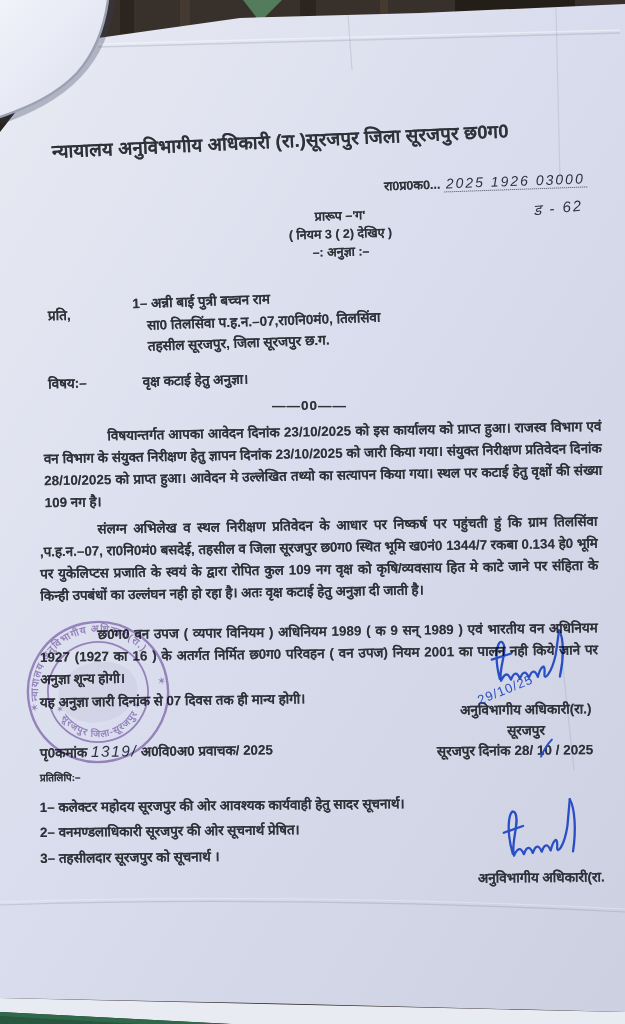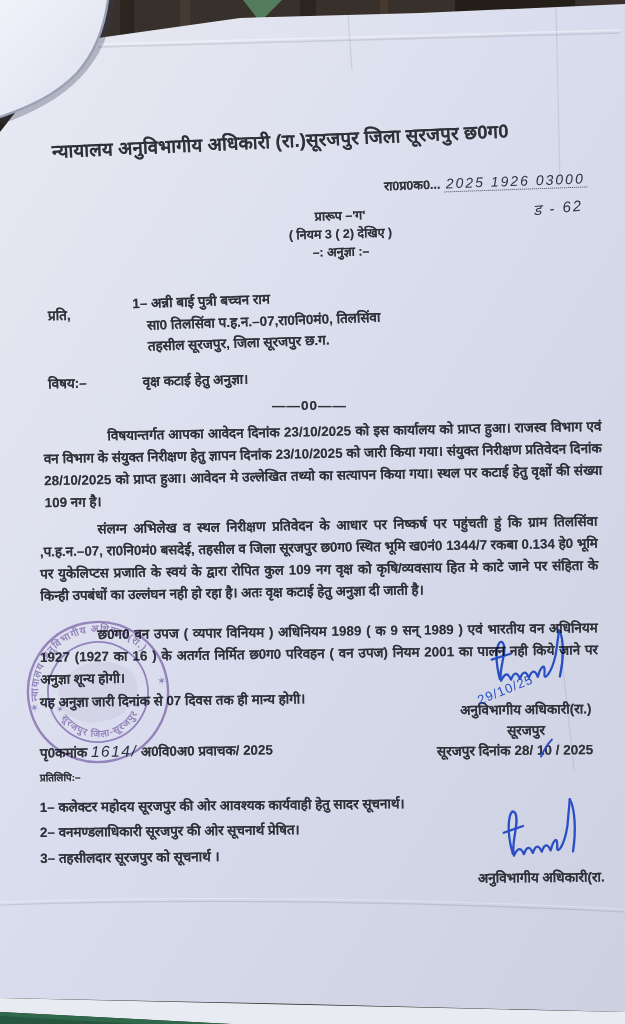--- a/index.html
+++ b/index.html
@@ -166,21 +166,21 @@
 
     <div id="date-line" class="blk print">
       <span>सूरजपुर दिनांक 28/ 10 / 2025</span>
       <svg id="ink-correction" viewBox="0 0 16 20">
         <path d="M13 2 C7 8 4 14 2 19" stroke="#2a4fc4" stroke-width="2" fill="none" stroke-linecap="round"></path>
       </svg>
     </div>
 
     <div id="ref-line" class="blk print">
       <span>पृ0कमांक</span>
-      <span class="hw">1614/</span>
+      <span class="hw">1319/</span>
       <span>अ0वि0अ0 प्रवाचक/ 2025</span>
     </div>
 
     <div id="copies-label" class="blk print">प्रतिलिपि:–</div>
 
     <div id="copies-list" class="blk print">
       <div>1– कलेक्टर महोदय सूरजपुर की ओर आवश्यक कार्यवाही हेतु सादर सूचनार्थ।</div>
       <div>2– वनमण्डलाधिकारी सूरजपुर की ओर सूचनार्थ प्रेषित।</div>
       <div>3– तहसीलदार सूरजपुर को सूचनार्थ ।</div>
     </div>

